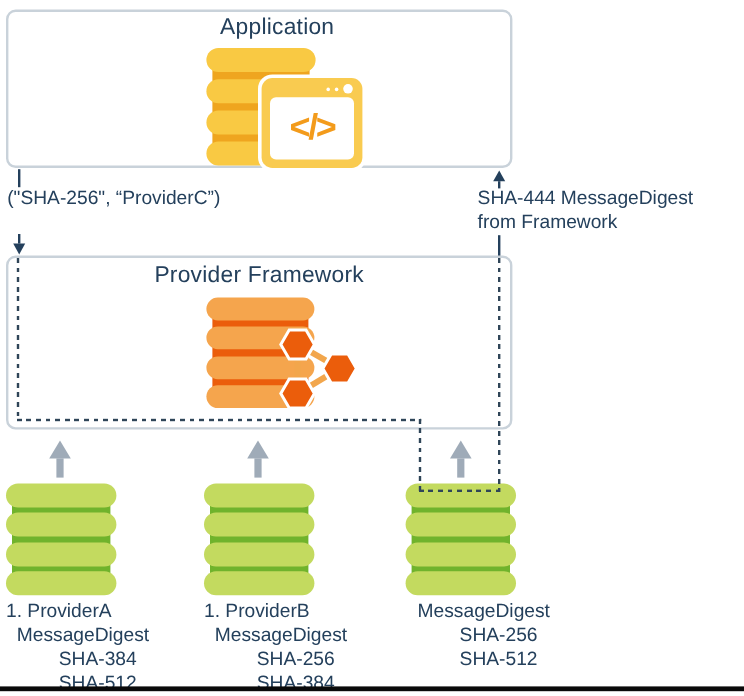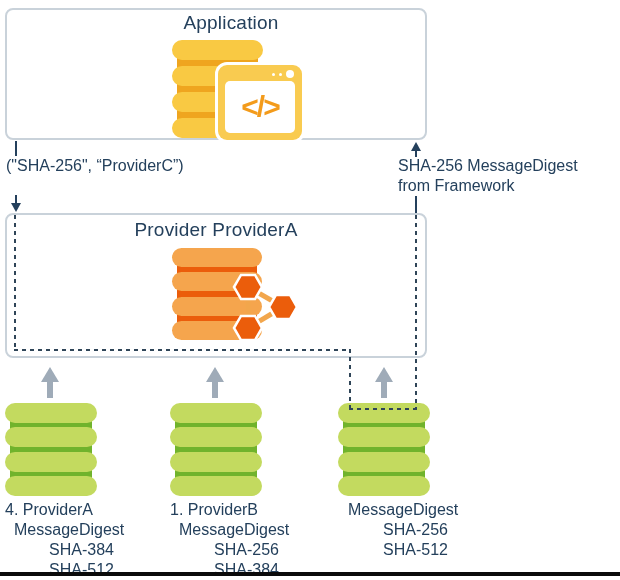--- a/index.html
+++ b/index.html
@@ -93,27 +93,27 @@
   <div class="vline" style="left:15.3px;top:141px;height:15px;"></div>
   <div class="conn-label label-call">
     <div>("SHA-256", “ProviderC”)</div>
   </div>
   <div class="vline" style="left:15.3px;top:195px;height:8px;"></div>
   <div class="arrow-down" style="left:11px;top:203px;"></div>
 
   <div class="arrow-up" style="left:411px;top:142px;"></div>
   <div class="vline" style="left:415.2px;top:151px;height:6px;"></div>
   <div class="conn-label label-ret">
-    <div>SHA-256 MessageDigest</div>
+    <div>SHA-444 MessageDigest</div>
     <div>from Framework</div>
   </div>
   <div class="vline" style="left:415.2px;top:196px;height:18px;"></div>
 
   <div class="frame-box box-fw"></div>
-  <div class="box-title title-fw">Provider ProviderA</div>
+  <div class="box-title title-fw">Provider Framework</div>
 
   <div class="db db-orange" style="left:172px;top:248px;width:90px;height:92px;">
     <i class="body"></i>
     <i class="disc"></i>
       <i class="disc"></i>
     <i class="disc"></i>
       <i class="disc"></i>
   </div>
   <svg class="hexnet" width="80" height="80" viewBox="0 0 80 80">
     <line x1="23" y1="22" x2="23" y2="63" stroke="#F2A64C" stroke-width="5"></line>
@@ -159,21 +159,21 @@
   </div>
   <div class="db db-green" style="left:338px;top:403px;width:92px;height:93px;">
     <i class="body"></i>
     <i class="disc"></i>
       <i class="disc"></i>
     <i class="disc"></i>
       <i class="disc"></i>
   </div>
 
   <div class="prov-label" style="left:5px;">
-    <div class="l1">4. ProviderA</div>
+    <div class="l1">1. ProviderA</div>
     <div class="l2">MessageDigest</div>
     <div class="l3">SHA-384</div>
     <div class="l4">SHA-512</div>
   </div>
   <div class="prov-label" style="left:170px;">
     <div class="l1">1. ProviderB</div>
     <div class="l2">MessageDigest</div>
     <div class="l3">SHA-256</div>
     <div class="l4">SHA-384</div>
   </div>

